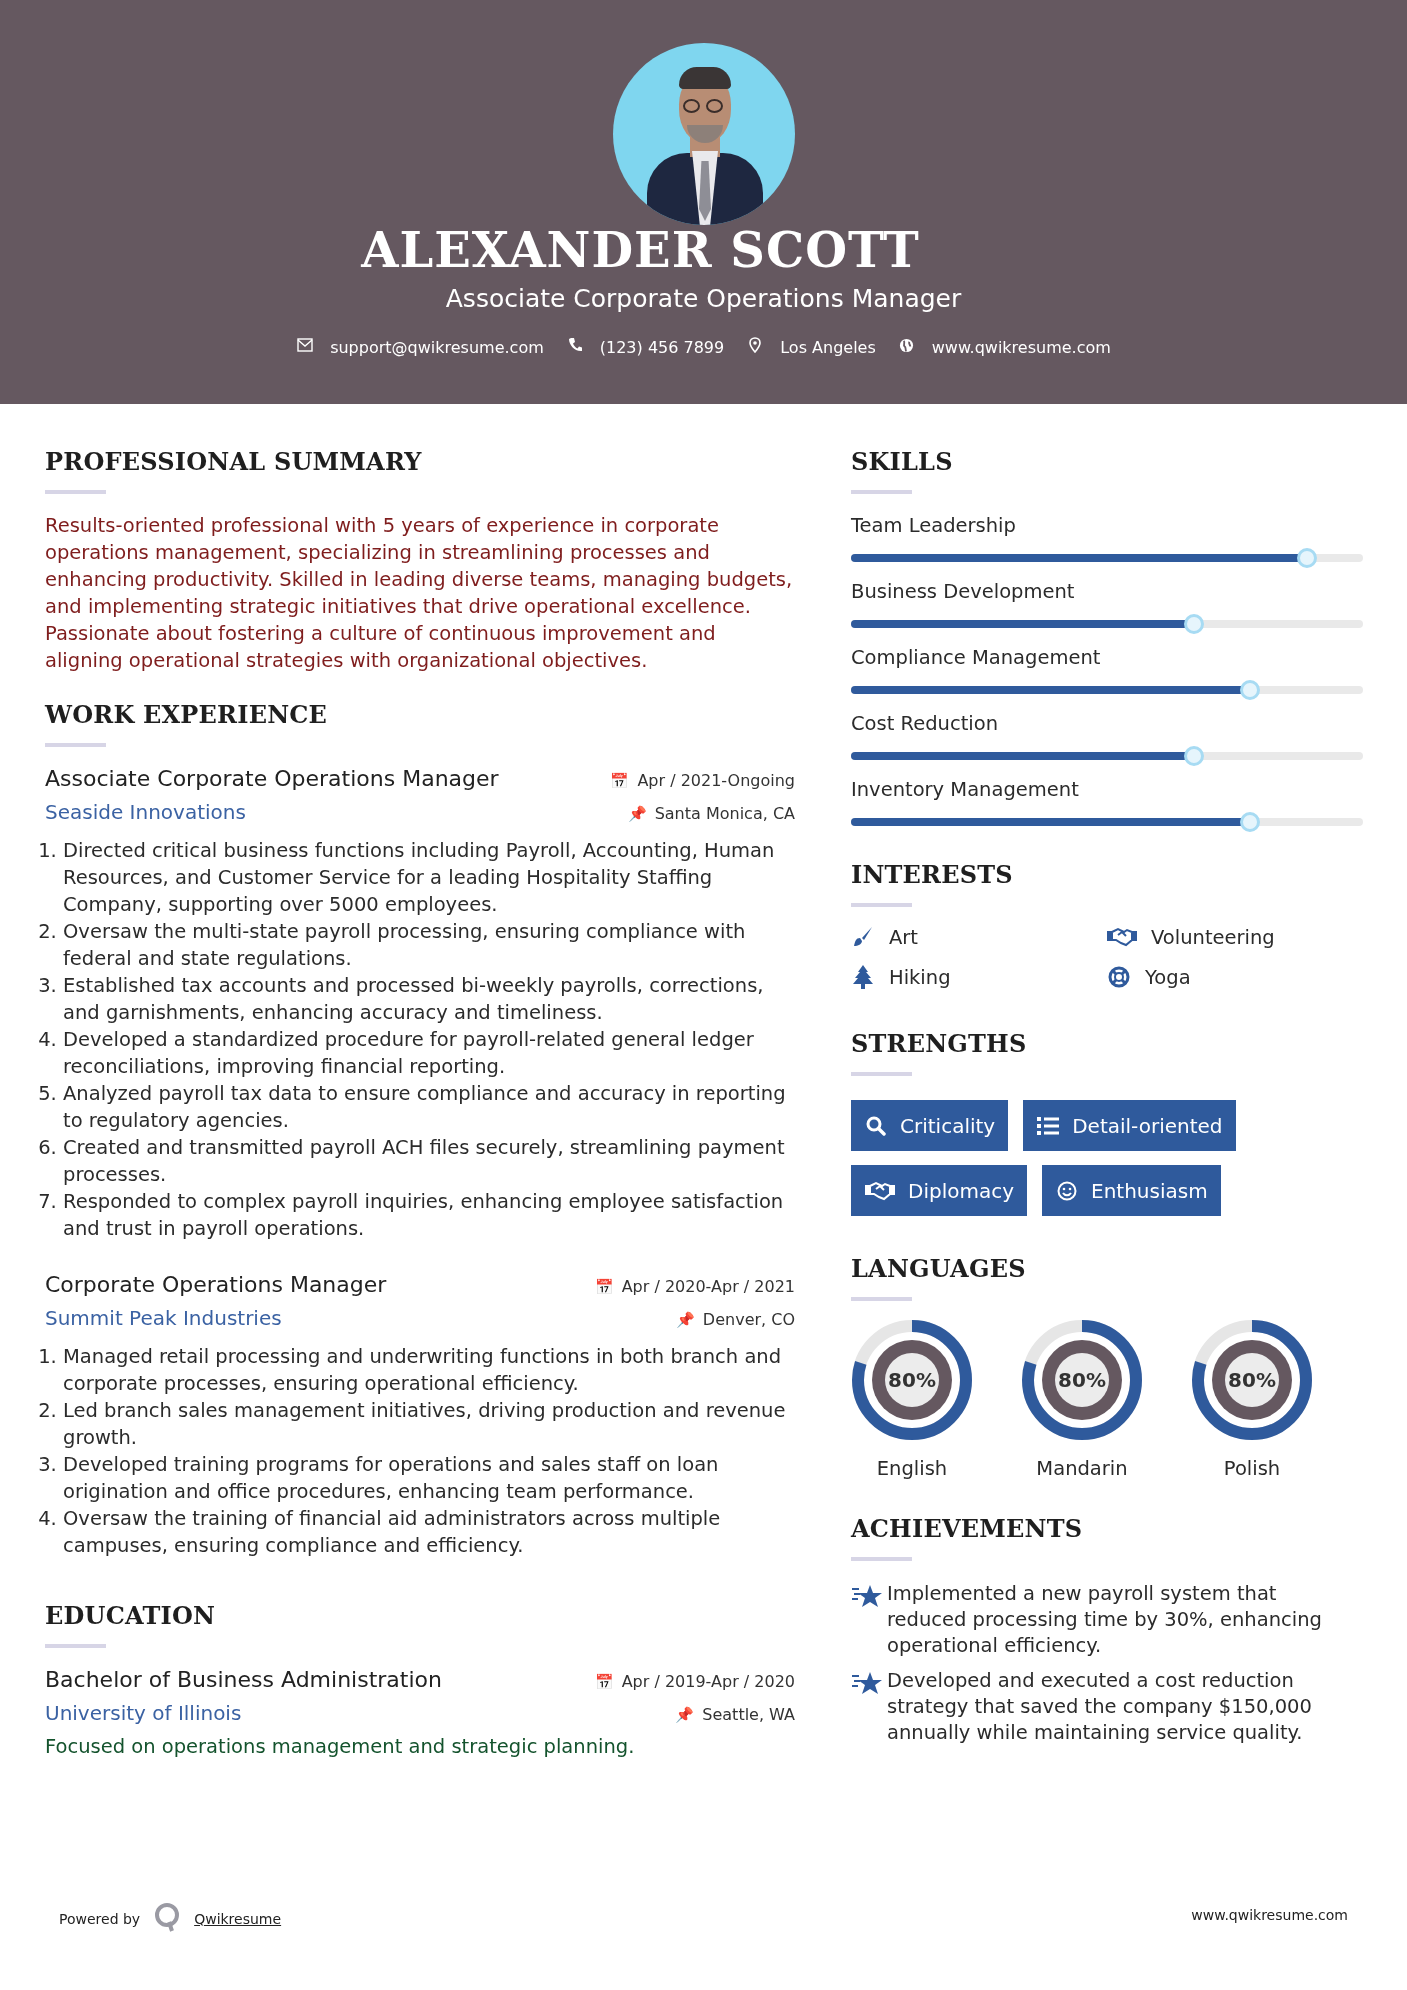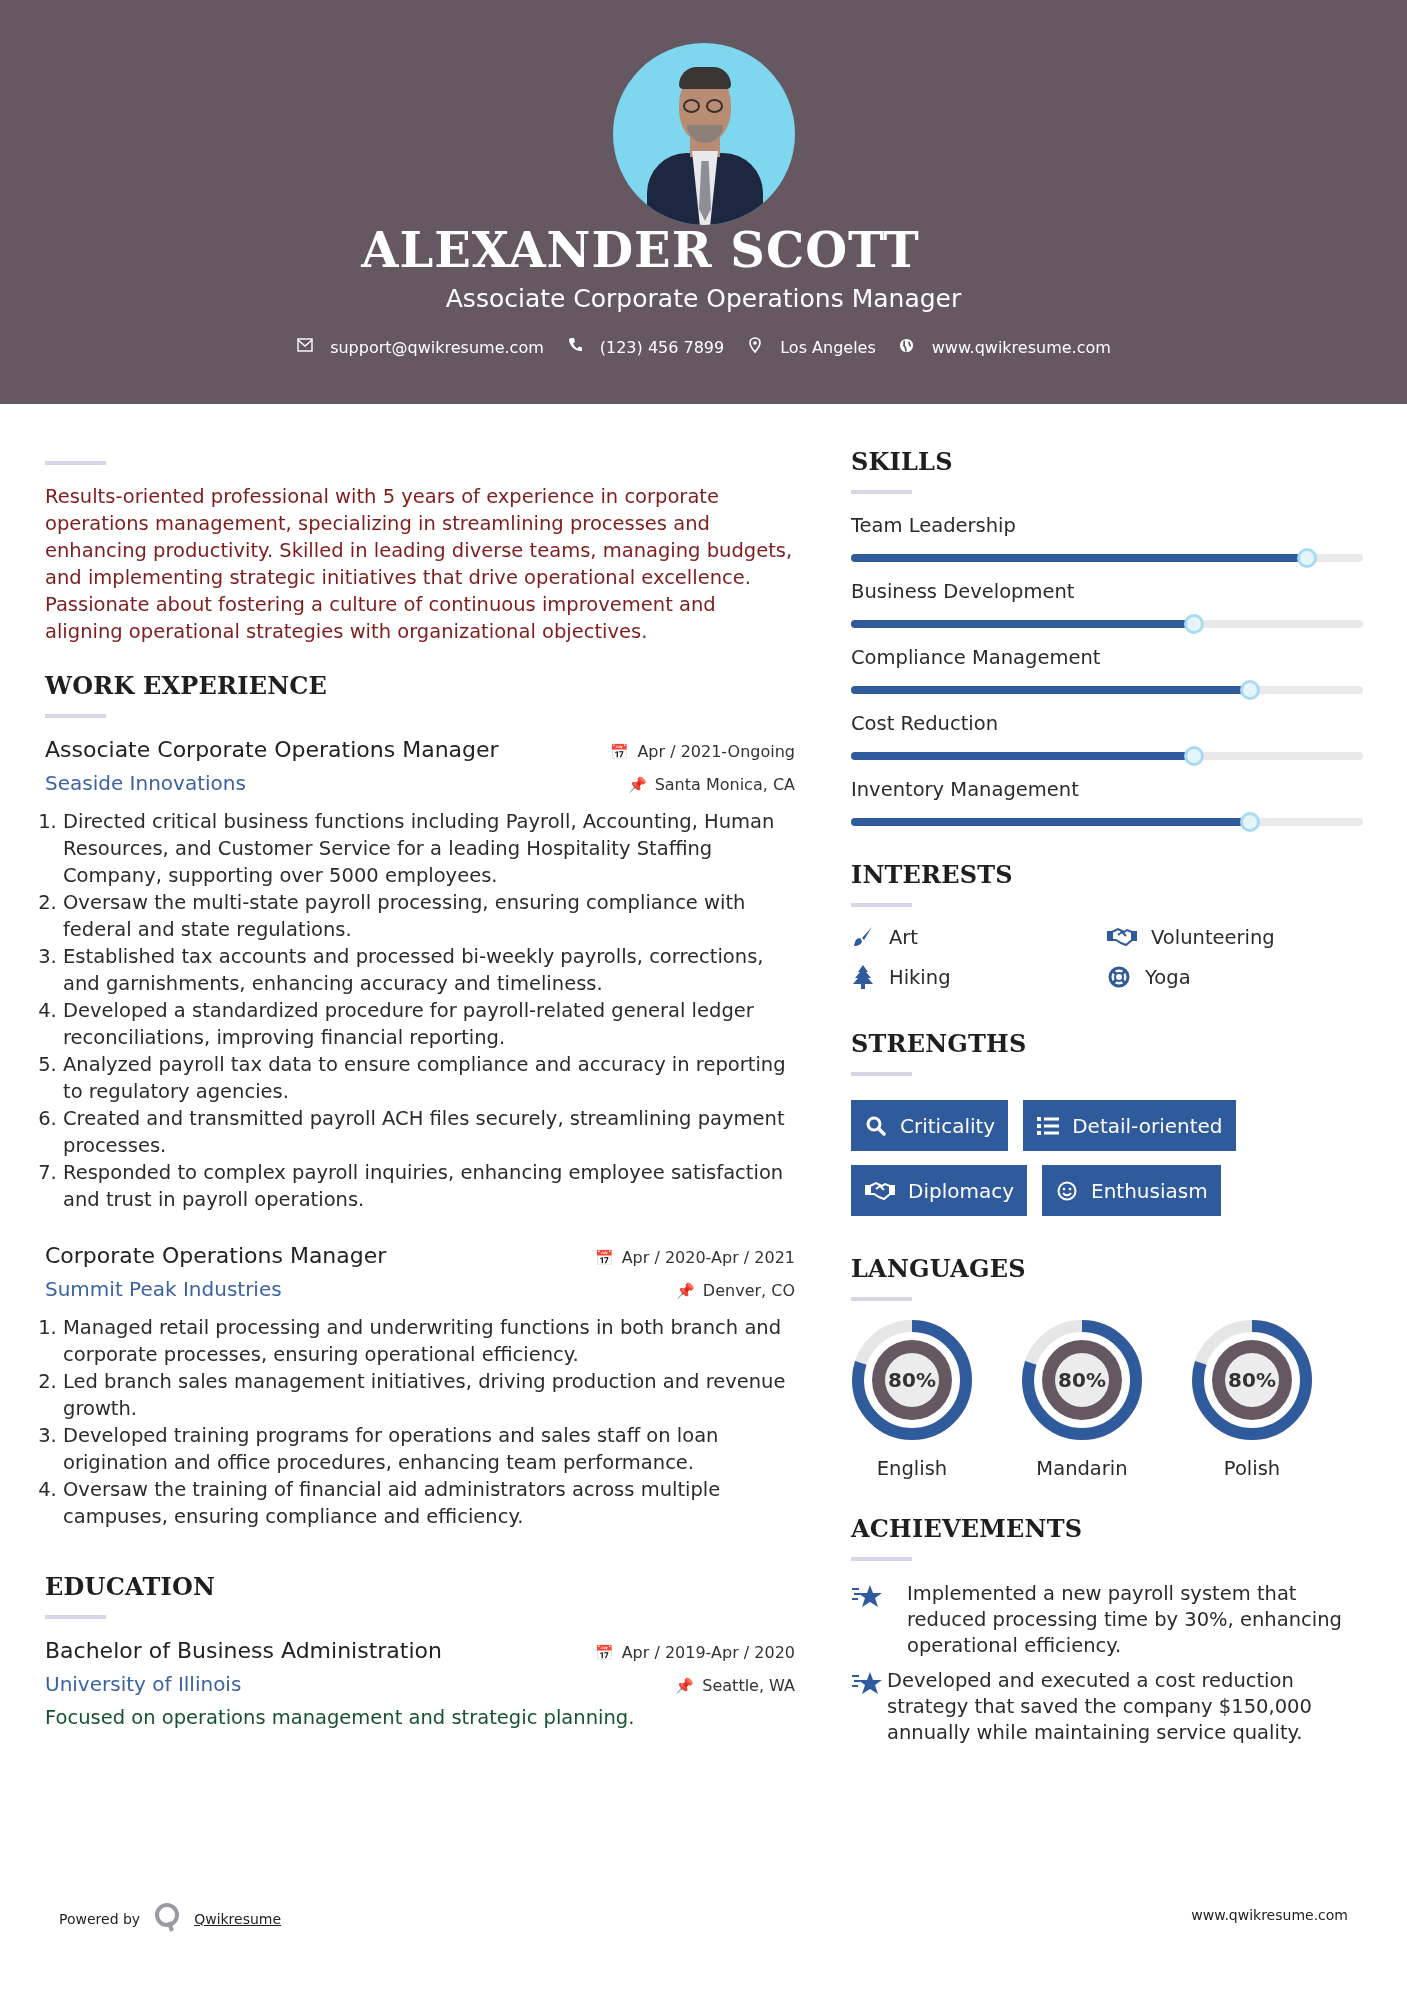--- a/index.html
+++ b/index.html
@@ -129,20 +129,21 @@
             <path d="M11 4 C10 6 12 7 12 9" stroke="#655860" stroke-width="2" fill="none"></path>
           </svg>
       </span>
       <span>www.qwikresume.com</span>
     </div>
   </div>
 </div>
 
 <div class="left">
   <section>
+    <div class="section-title">PROFESSIONAL SUMMARY</div>
     <div class="section-rule"></div>
     <p class="summary">Results-oriented professional with 5 years of experience in corporate operations management, specializing in streamlining processes and enhancing productivity. Skilled in leading diverse teams, managing budgets, and implementing strategic initiatives that drive operational excellence. Passionate about fostering a culture of continuous improvement and aligning operational strategies with organizational objectives.</p>
   </section>
 
   <section style="margin-top:26px;">
     <div class="section-title">WORK EXPERIENCE</div>
     <div class="section-rule"></div>
 
     <div class="job" style="margin-top:19px;">
       <div class="job-head">
@@ -391,21 +392,21 @@
             <div class="lang-name">Polish</div>
           </div>
         </div>
       </div>
   </section>
 
   <section style="margin-top:34px;">
     <div class="section-title">ACHIEVEMENTS</div>
     <div class="section-rule"></div>
     <div style="margin-top:20px;">
-      <div class="ach" style="margin-top:15px;gap:20px;">
+      <div class="ach" style="margin-top:15px;">
         <span class="ico">
           <svg width="32" height="28" viewBox="0 0 32 28">
               <path d="M1 6 L8 6 M3 11 L9 11 M1 16 L7 16" stroke="#2f5a9c" stroke-width="2"></path>
               <polygon points="19,2 22,10 31,10 24,15 27,24 19,19 11,24 14,15 7,10 16,10" fill="#2f5a9c"></polygon>
             </svg>
         </span>
         <span class="ach-text">Implemented a new payroll system that reduced processing time by 30%, enhancing operational efficiency.</span>
       </div>
       <div class="ach">
         <span class="ico">

